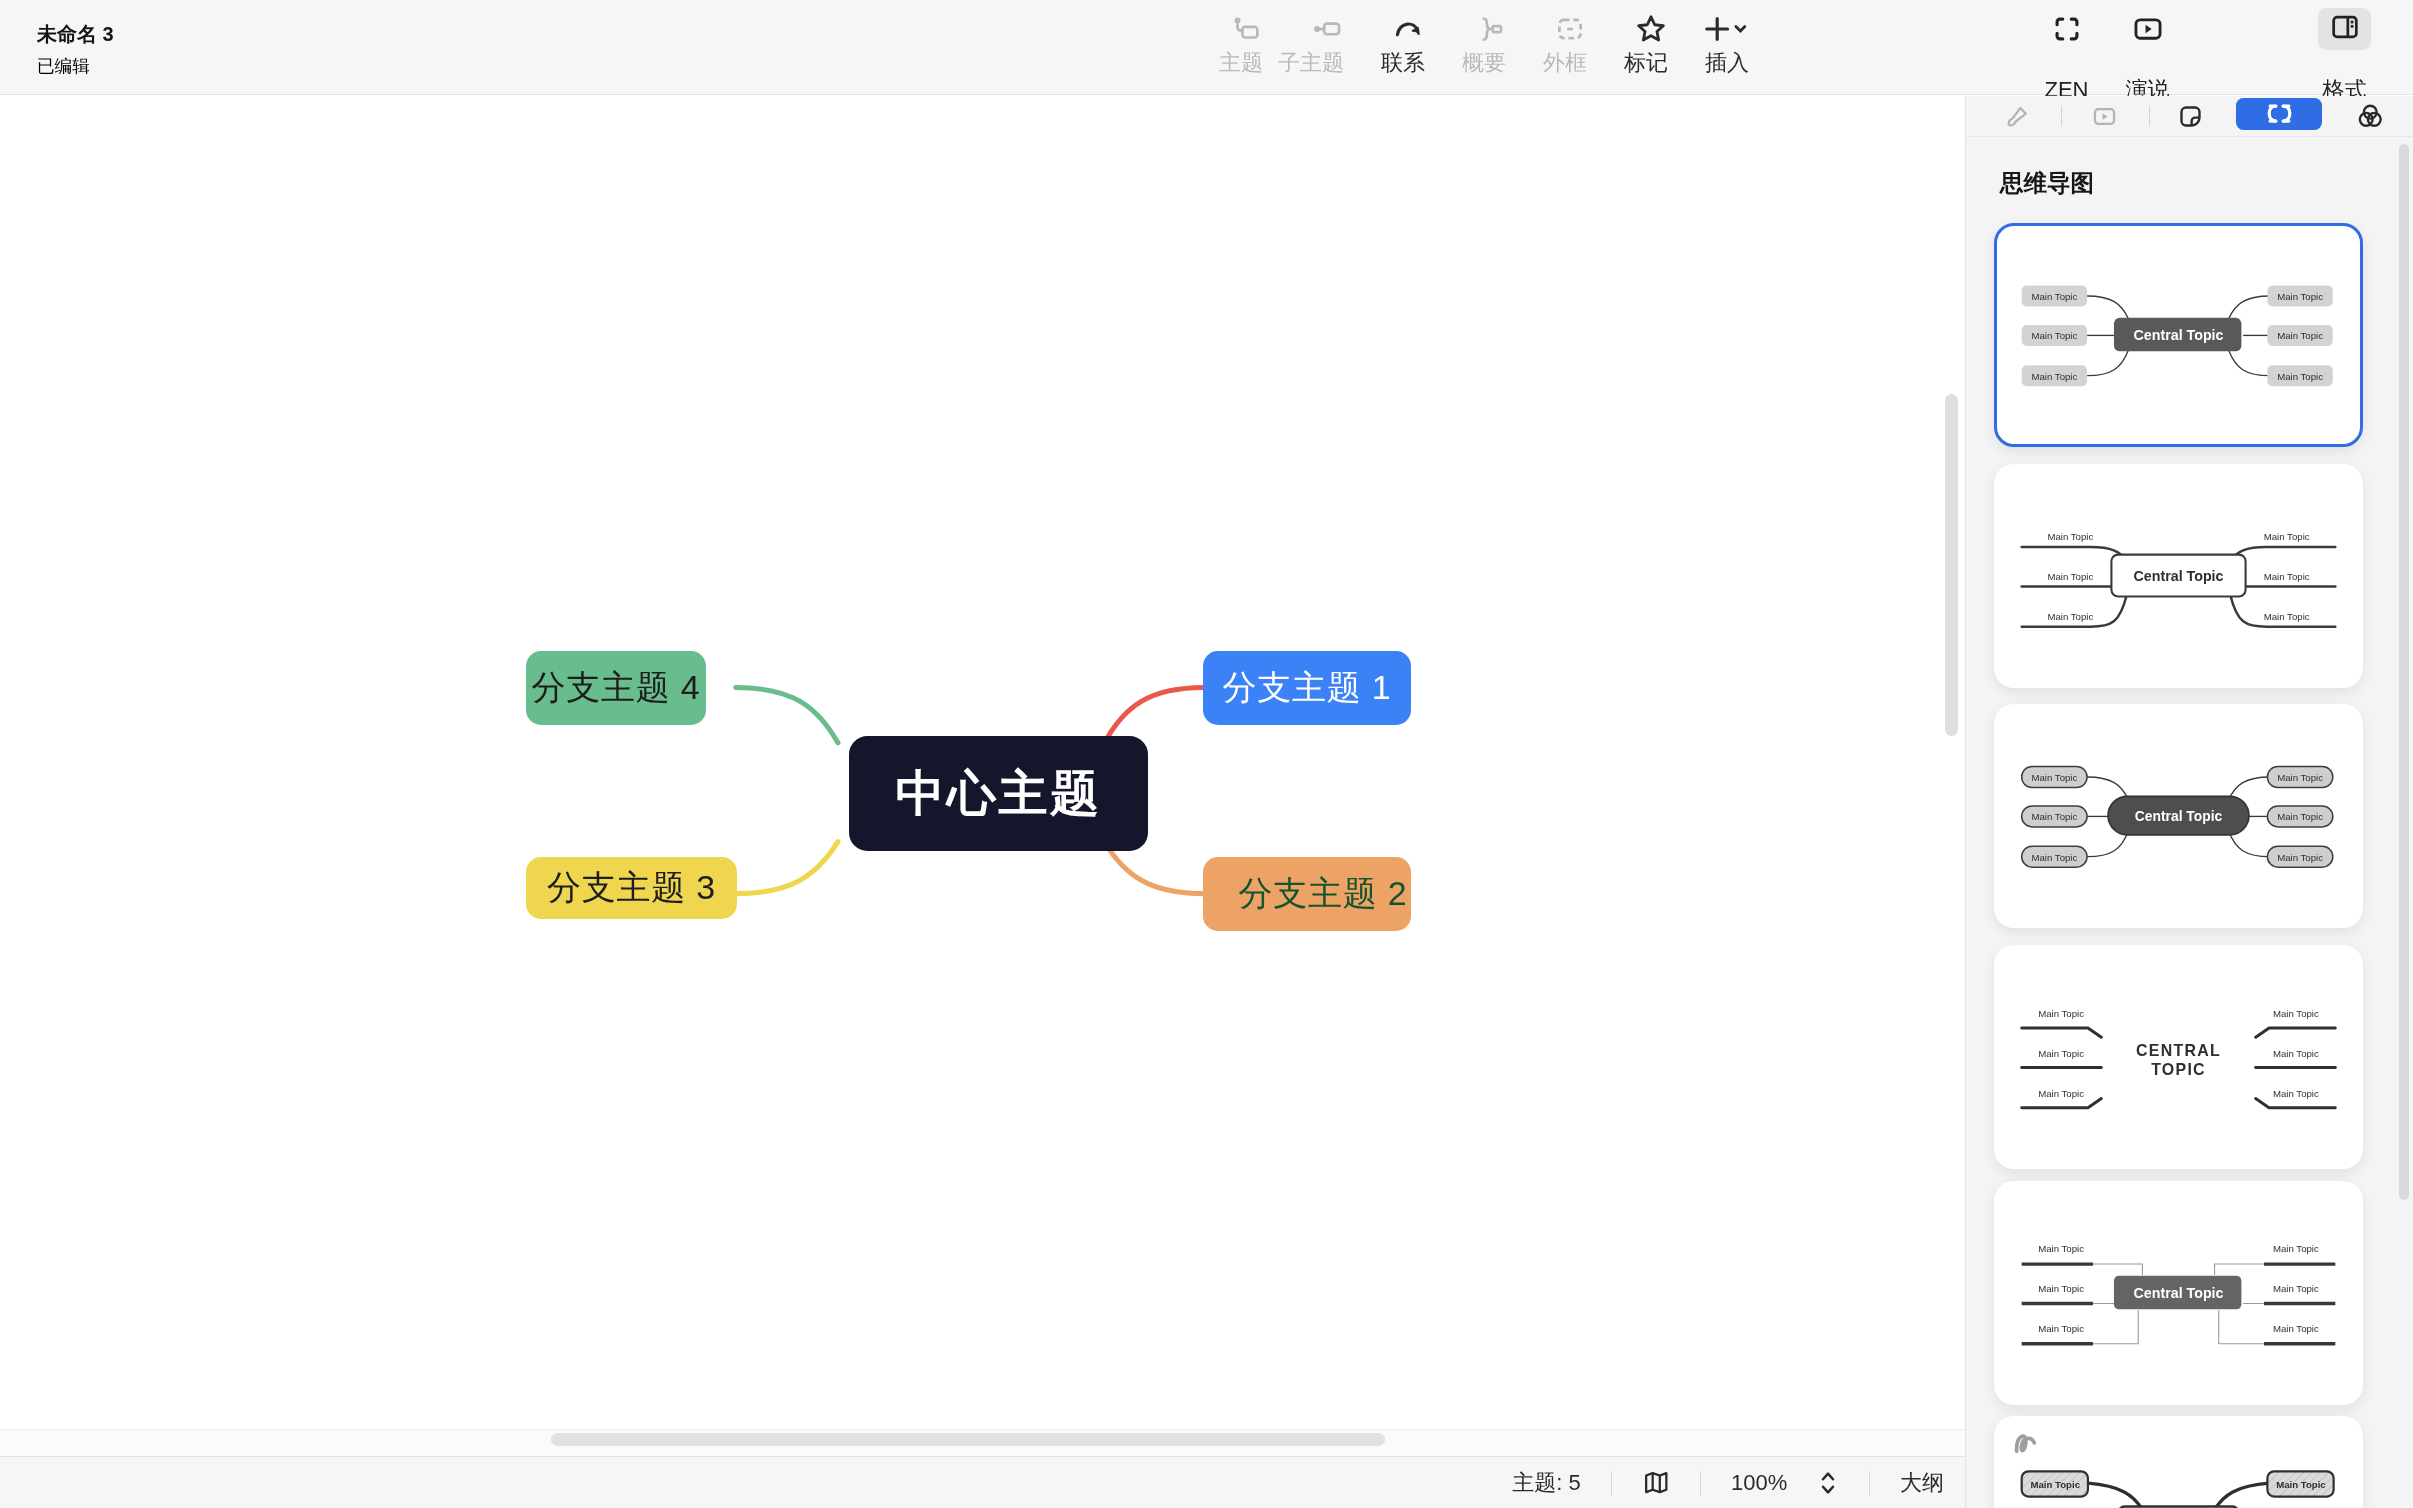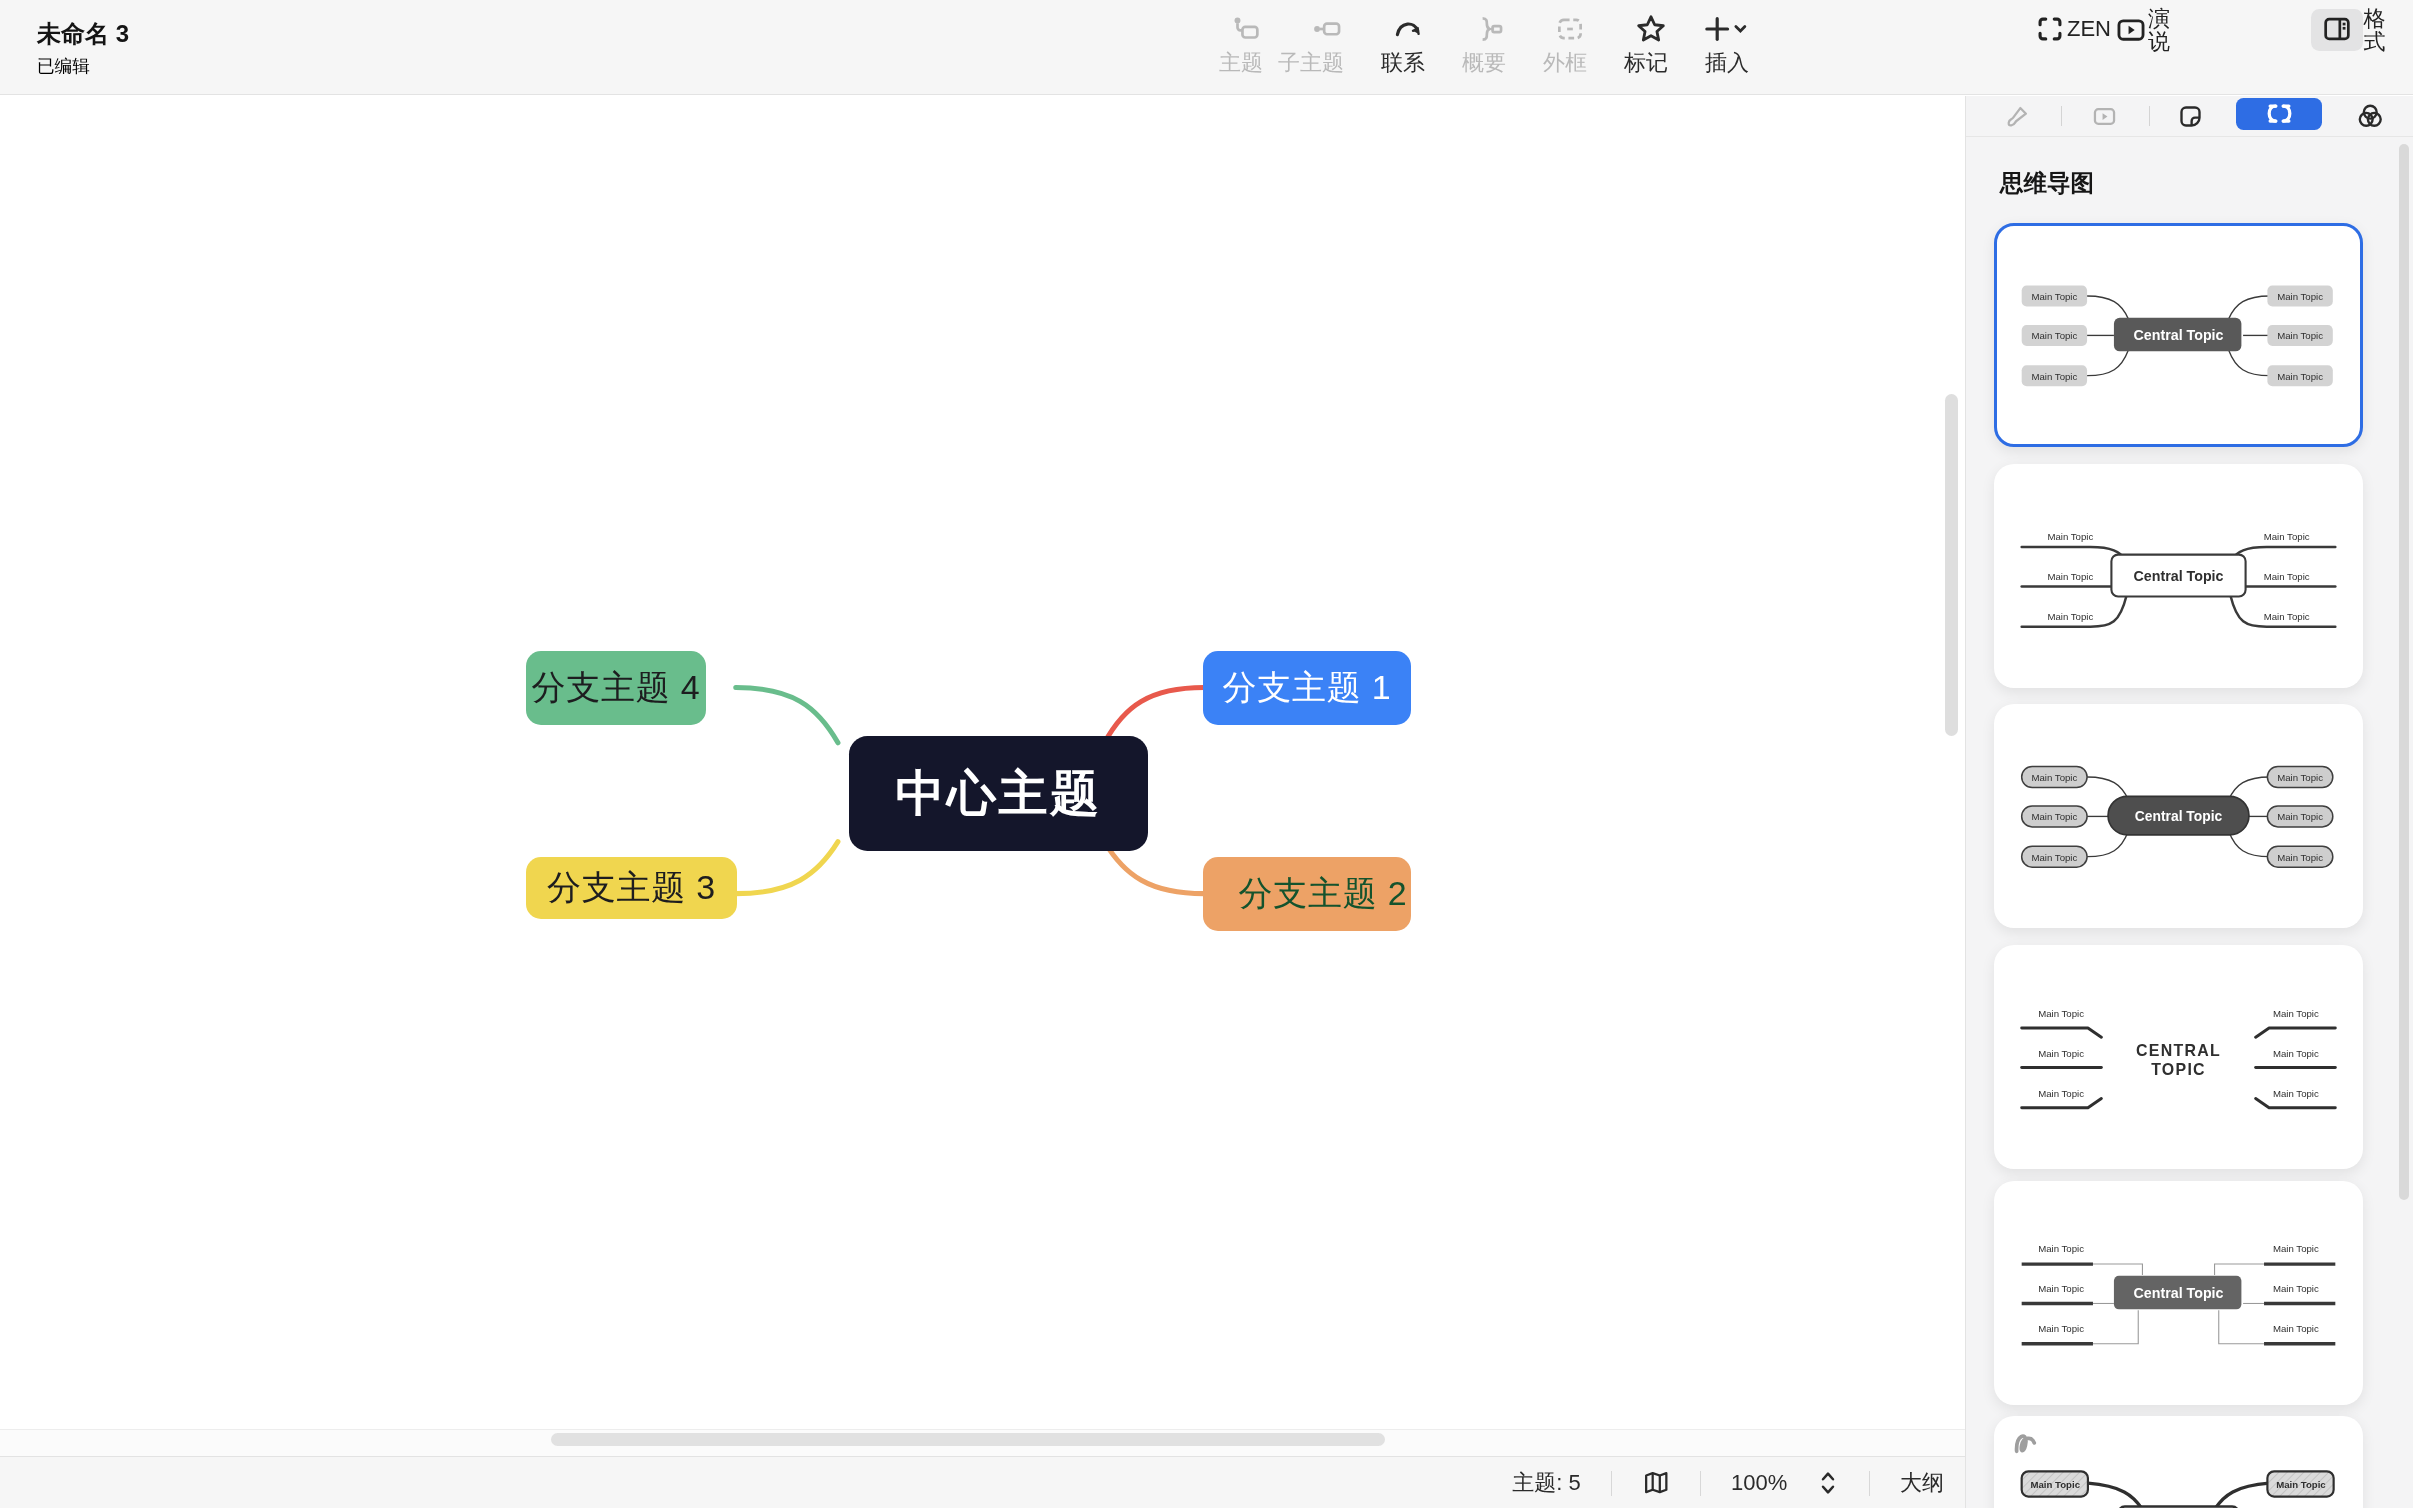--- a/index.html
+++ b/index.html
@@ -2,28 +2,28 @@
 <html style="font-size:13.4px"><head>
 <meta charset="utf-8">
 <style>
   html,body{margin:0;padding:0;background:#e9e9e9;}
   *{box-sizing:border-box;font-family:"Liberation Sans","DejaVu Sans",sans-serif;}
   .app{position:relative;width:2413px;height:1508px;background:#ffffff;overflow:hidden;}
 
   
   .titlebar{position:absolute;left:0;top:0;width:2413px;height:95px;background:#f6f6f6;border-bottom:0.8px solid #e3e3e3;}
   .doc-title-block{position:absolute;left:37px;top:17px;}
-  .doc-title{font-size:24px;font-weight:700;color:#141414;line-height:34px;}
+  .doc-title{font-size:20px;font-weight:700;color:#141414;line-height:34px;}
   .doc-status{font-size:17.6px;color:#000000;line-height:22px;margin-top:4px;}
   .toolbar{position:absolute;left:1182px;top:6.7px;display:flex;}
   .tool-btn{width:81px;height:84px;display:flex;flex-direction:column;align-items:flex-end;justify-content:flex-start;color:#2b2b2b;cursor:default;}
   .tool-btn .t-icon{height:44px;display:flex;align-items:center;justify-content:center;}
   .tool-btn .t-label{font-size:22px;line-height:23.5px;}
   .tool-btn.disabled{color:#b9b9b9;}
-  .viewctl{position:absolute;top:6.7px;display:flex;align-items:center;color:#222;}
+  .viewctl{position:absolute;top:6.7px;display:flex;flex-direction:column;align-items:center;color:#222;gap:27px;}
   .viewctl .t-icon{height:44px;display:flex;align-items:center;justify-content:center;}
   .viewctl .t-label{font-size:22px;line-height:23.5px;}
   .icon-bg{background:#e3e3e4;border-radius:8.4px;padding:2.5px 9.2px;}
 
   
   .canvas{position:absolute;left:0;top:96px;width:1965px;height:1333px;background:#ffffff;}
   .map-links{position:absolute;left:0;top:0;}
   .topic{position:absolute;display:flex;align-items:center;justify-content:center;border-radius:15px;}
   .topic.central{border-radius:18.4px;font-size:49px;font-weight:700;letter-spacing:2.5px;}
   .topic.branch{font-size:34px;font-weight:500;letter-spacing:0.8px;}

